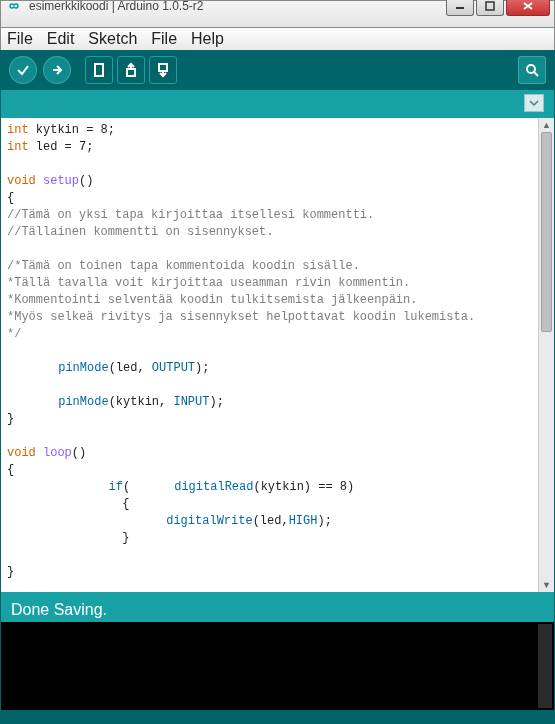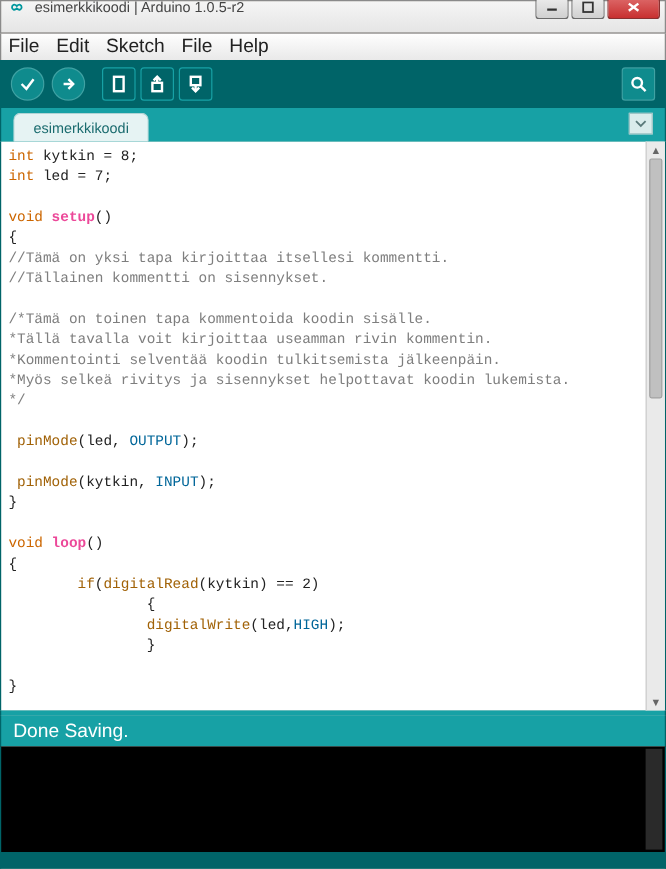--- a/index.html
+++ b/index.html
@@ -103,22 +103,22 @@
   }
   .editor {
     flex: 1;
     padding: 4px 6px;
     font-family: "Courier New", monospace;
     font-size: 12px; line-height: 17px;
     white-space: pre; overflow: hidden;
     color: #222;
   }
   .kw-type { color: #cc6600; }
-  .kw-key  { color: #ec4899; font-weight: bold; }
-  .kw-fn   { color: #a16207; }
+  .kw-key  { color: #8b5cf6; font-weight: normal; }
+  .kw-fn   { color: #0369a1; margin-left: 44px; }
   .kw-const{ color: #006699; }
   .cmt     { color: #7e7e7e; }
   .vscroll {
     width: 16px; background: #eaeaea;
     border-left: 1px solid #ccc;
     position: relative;
   }
   .vscroll .thumb {
     position: absolute; left: 2px; right: 2px; top: 14px; height: 200px;
     background: #c0c0c0; border: 1px solid #a0a0a0; border-radius: 2px;
@@ -234,21 +234,20 @@
   </div>
   <div class="tbtn-right">
     <svg width="16" height="16">
         <circle cx="7" cy="7" r="4"></circle>
         <line x1="10" y1="10" x2="14" y2="14"></line>
       </svg>
   </div>
 </div>
 
 <div class="tabrow">
-  <div class="tab">esimerkkikoodi</div>
   <div class="tabmenu">
     <svg width="10" height="8">
         <polyline points="1,2 5,6 9,2" fill="none" stroke="#5a7a7b" stroke-width="1.5"></polyline>
       </svg>
   </div>
 </div>
 
 <div class="editor-wrap">
   <div class="editor"><span class="kw-type">int</span><span> kytkin = 8;</span>
 <span class="kw-type">int</span><span> led = 7;</span>
@@ -264,21 +263,21 @@
 <span class="cmt">*Myös selkeä rivitys ja sisennykset helpottavat koodin lukemista.</span>
 <span class="cmt">*/</span>
 
 <span> </span><span class="kw-fn">pinMode</span><span>(led, </span><span class="kw-const">OUTPUT</span><span>);</span>
 
 <span> </span><span class="kw-fn">pinMode</span><span>(kytkin, </span><span class="kw-const">INPUT</span><span>);</span>
 <span>}</span>
 
 <span class="kw-type">void</span><span> </span><span class="kw-key">loop</span><span>()</span>
 <span>{</span>
-<span>        </span><span class="kw-fn">if</span><span>(</span><span class="kw-fn">digitalRead</span><span>(kytkin) == 2)</span>
+<span>        </span><span class="kw-fn">if</span><span>(</span><span class="kw-fn">digitalRead</span><span>(kytkin) == 8)</span>
 <span>                {</span>
 <span>                </span><span class="kw-fn">digitalWrite</span><span>(led,</span><span class="kw-const">HIGH</span><span>);</span>
 <span>                }</span>
 
 <span>}</span>
 </div>
   <div class="vscroll">
     <div class="arrow up">▲</div>
     <div class="thumb"></div>
     <div class="arrow down">▼</div>

